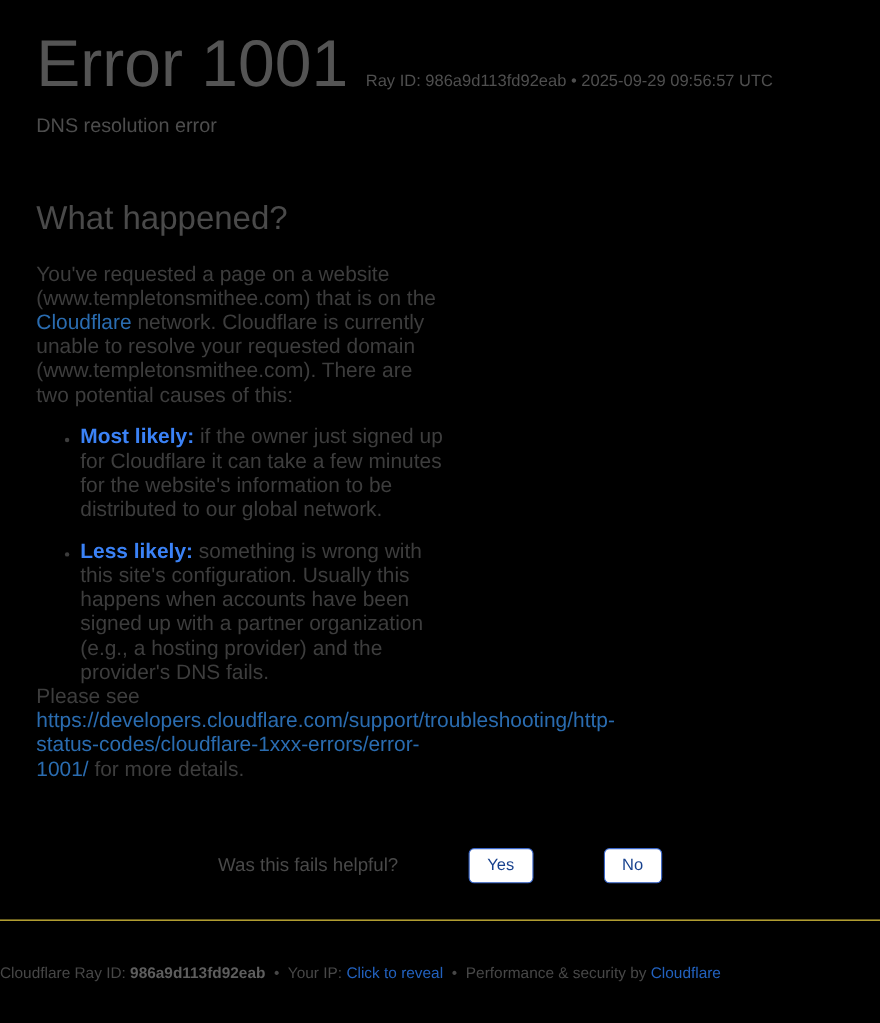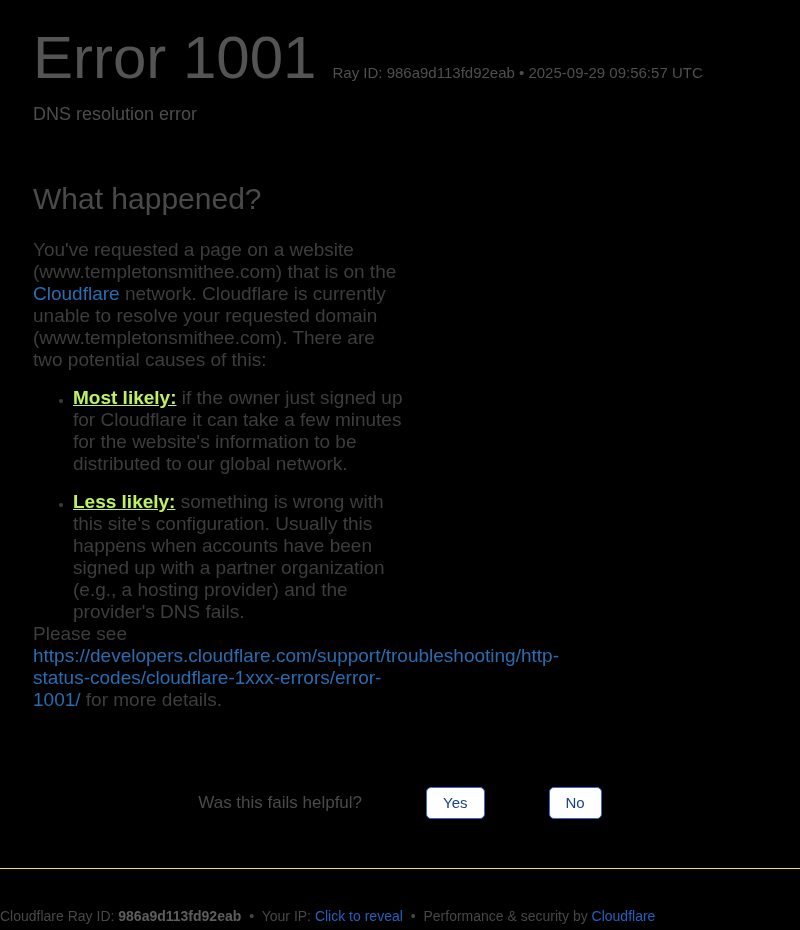--- a/index.html
+++ b/index.html
@@ -10,21 +10,20 @@
     height: 930px;
     background: #000000;
     font-family: "Liberation Sans", sans-serif;
     overflow: hidden;
   }
   .page {
     width: 800px;
     height: 930px;
     display: flex;
     flex-direction: column;
-    gap: 16px;
   }
   .content-wrap {
     padding: 28px 33px 0 33px;
     flex: 0 0 auto;
   }
   
   .header-row {
     display: flex;
     align-items: baseline;
     gap: 16px;
@@ -67,21 +66,21 @@
   }
   p.body-text { margin: 0 0 8px 0; }
   a { color: #2a6cb0; text-decoration: none; }
   ul.causes-list {
     margin: 16px 0 0 0;
     padding: 0 0 0 40px;
     list-style: disc;
   }
   ul.causes-list li::marker { color: #3d3d3d; font-size: 12px; }
   ul.causes-list li + li { margin-top: 16px; }
-  .causes-list strong { color: #bef264; font-weight: bold; text-decoration: underline; }
+  .causes-list strong { color: #3b82f6; font-weight: bold; }
   p.see-more { margin: 0; }
   p.see-more a { overflow-wrap: normal; }
   
   .feedback {
     margin-top: 60px;
     padding-bottom: 33px;
     display: flex;
     justify-content: center;
     align-items: center;
     gap: 21px;

